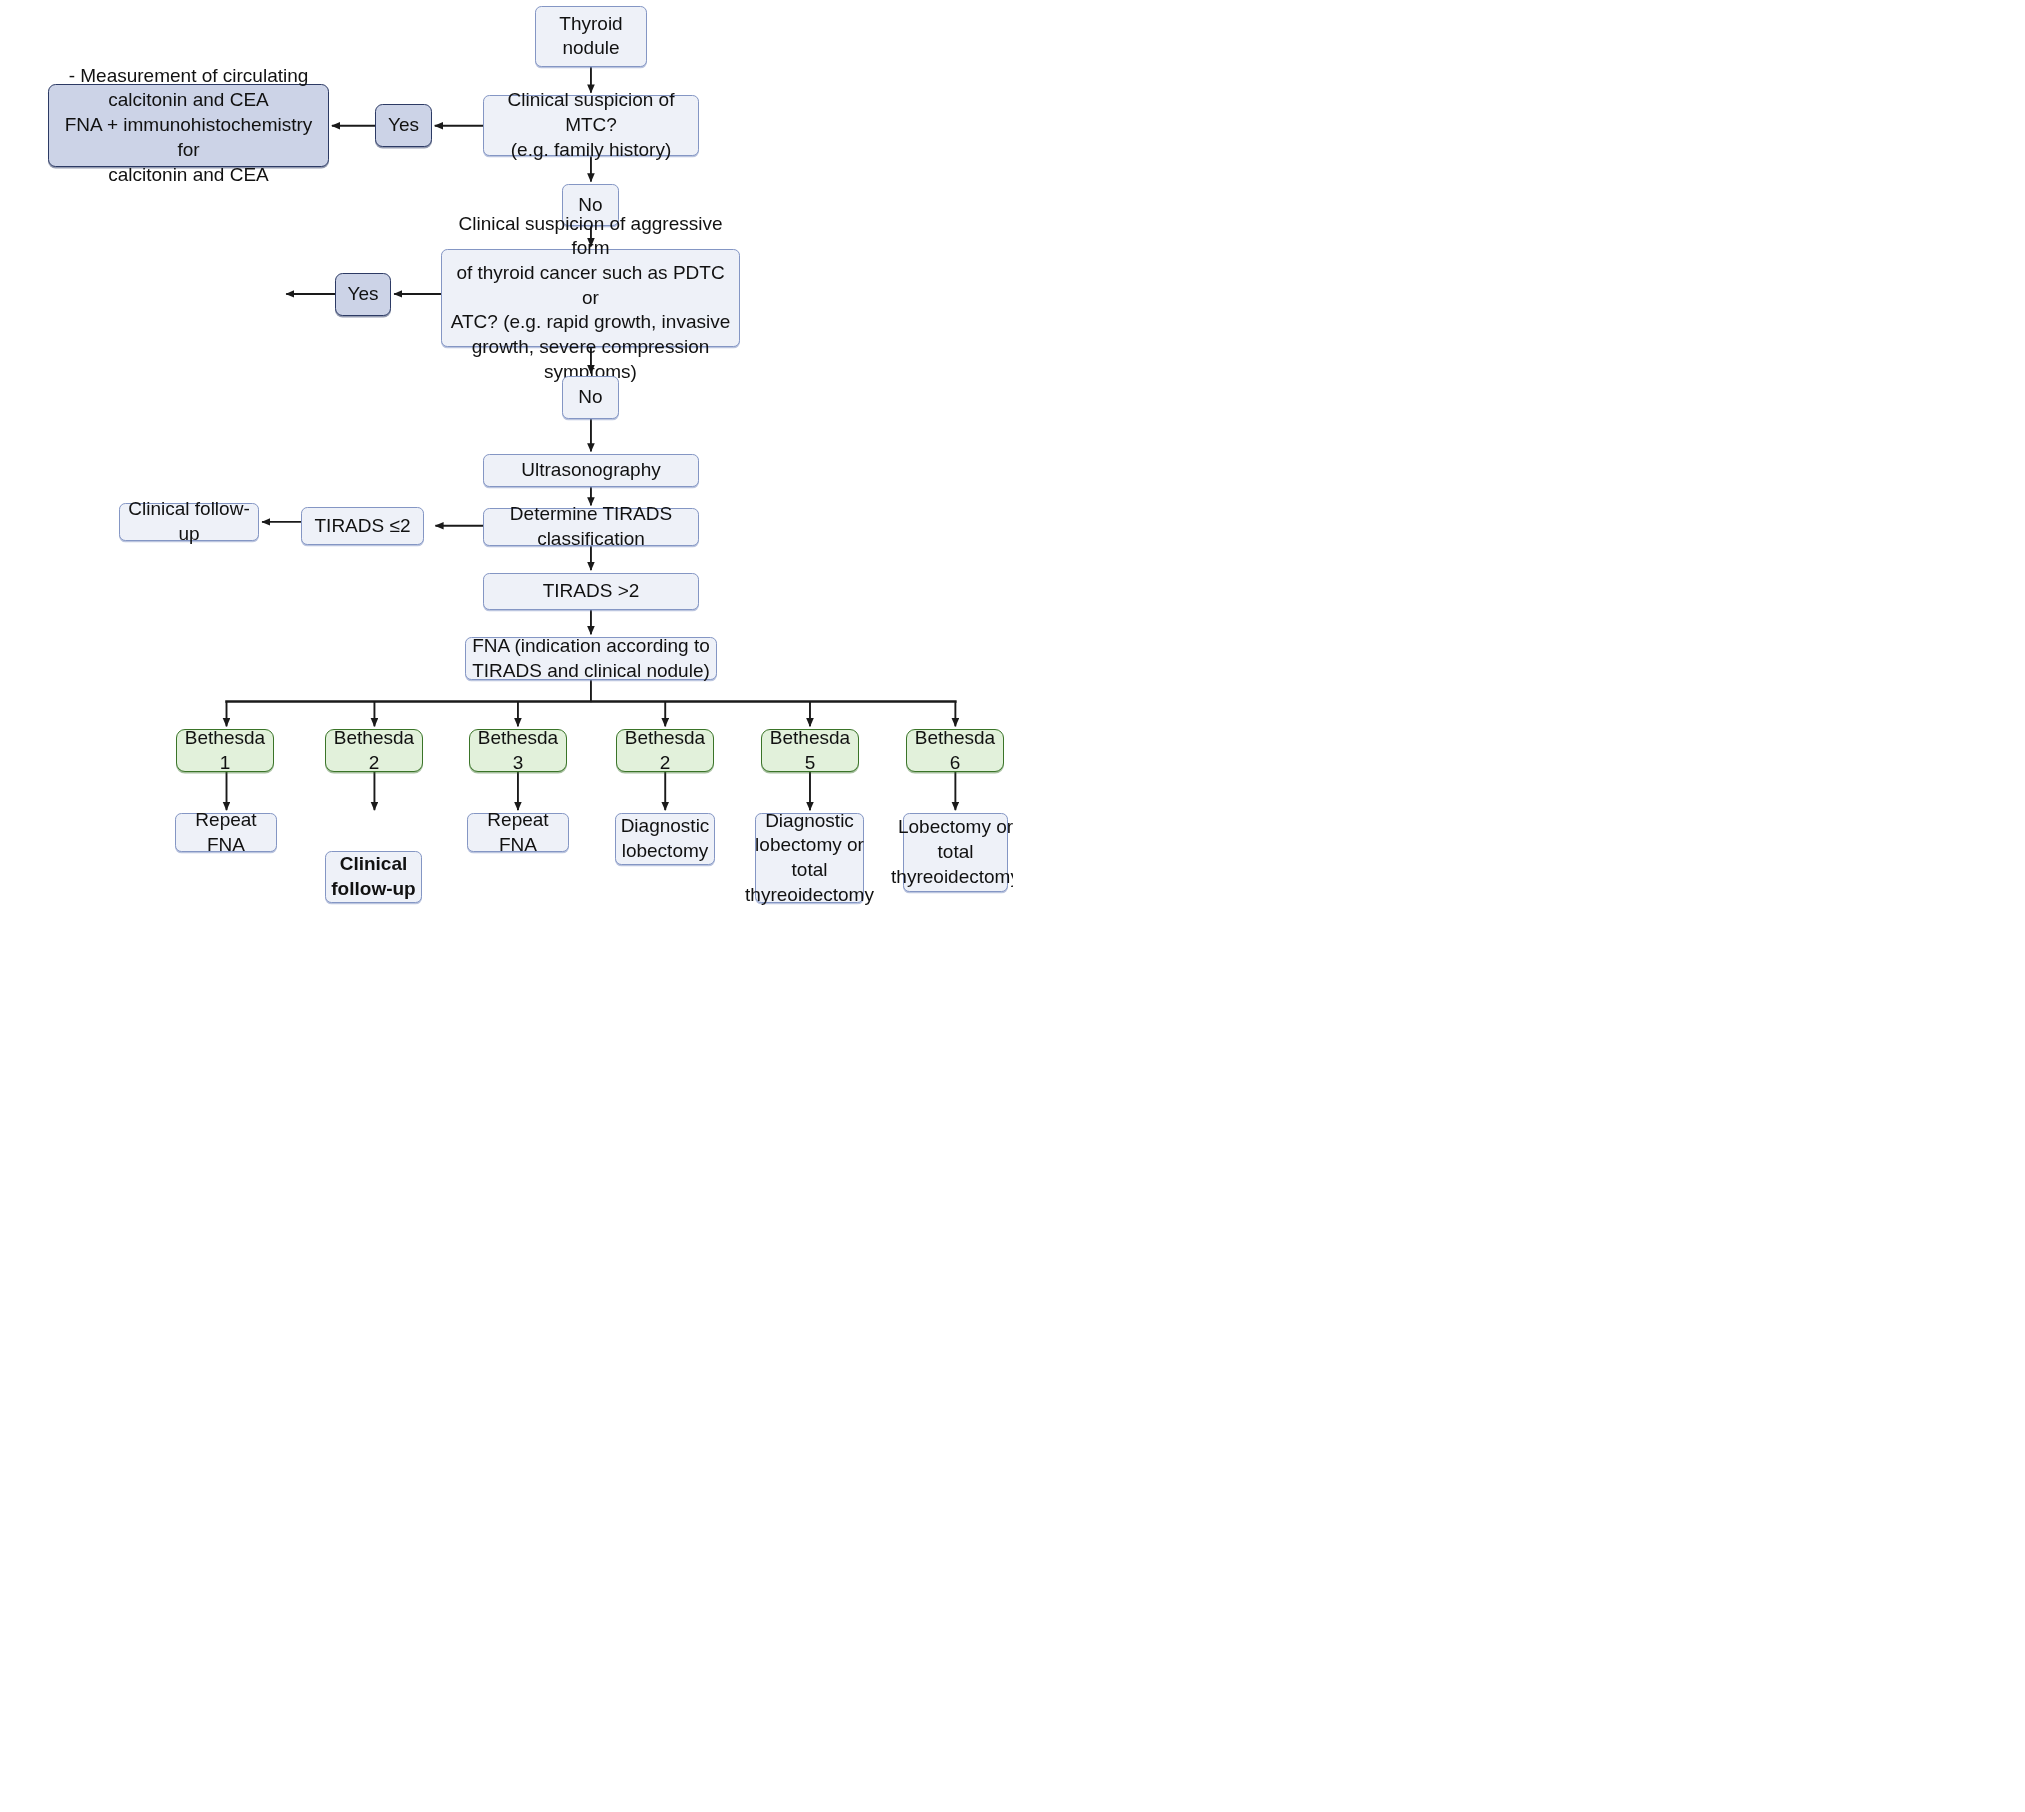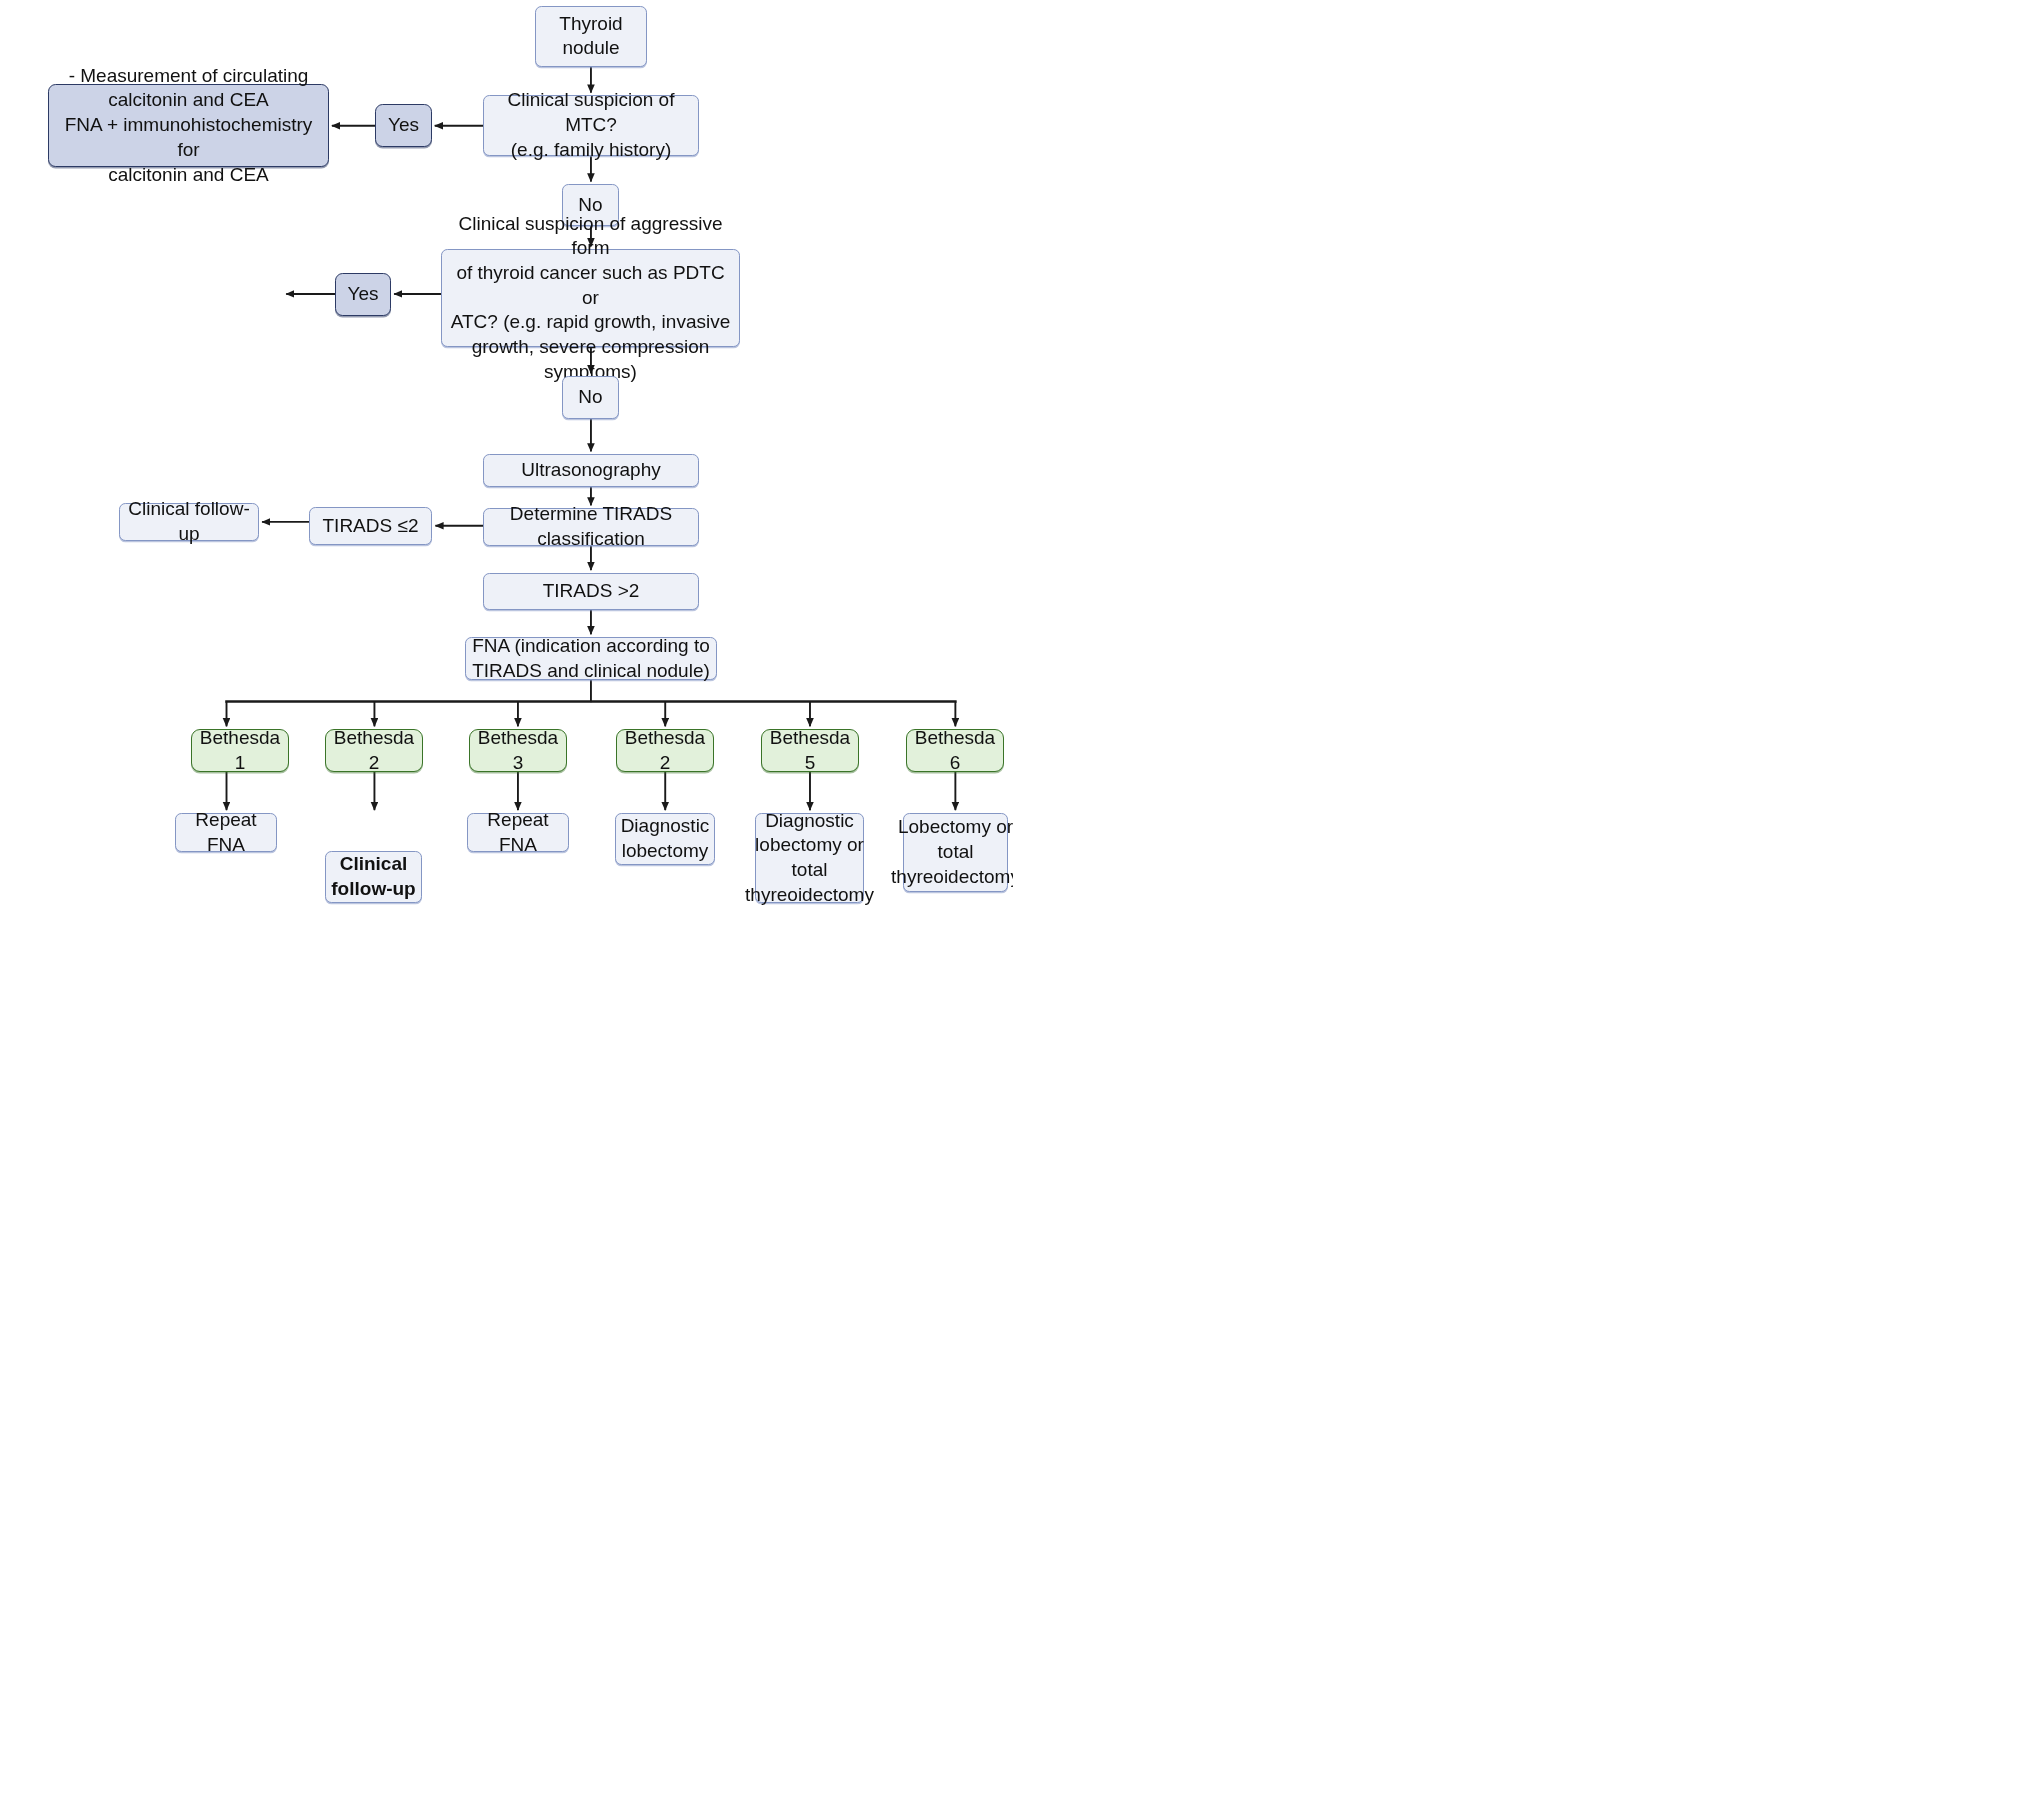--- a/index.html
+++ b/index.html
@@ -146,38 +146,38 @@
 
   <div class="node light" style="left:483px; top:454px; width:216px; height:33px;">
     <span>Ultrasonography</span>
   </div>
 
   <div class="node light" style="left:483px; top:508px; width:216px; height:38px;">
     <span>Determine TIRADS
 classification</span>
   </div>
 
-  <div class="node light" style="left:309px; top:507px; width:123px; height:38px;">
+  <div class="node light" style="left:301px; top:507px; width:123px; height:38px;">
     <span>TIRADS ≤2</span>
   </div>
 
   <div class="node light" style="left:119px; top:503px; width:140px; height:38px;">
     <span>Clinical follow-up</span>
   </div>
 
   <div class="node light" style="left:483px; top:573px; width:216px; height:37px;">
     <span>TIRADS &gt;2</span>
   </div>
 
   <div class="node light" style="left:465px; top:637px; width:252px; height:43px;">
     <span>FNA (indication according to
 TIRADS and clinical nodule)</span>
   </div>
 
-  <div class="node green" style="left:191px; top:729px; width:98px; height:43px;">
+  <div class="node green" style="left:176px; top:729px; width:98px; height:43px;">
     <span>Bethesda 1</span>
   </div>
   <div class="node green" style="left:325px; top:729px; width:98px; height:43px;">
     <span>Bethesda 2</span>
   </div>
   <div class="node green" style="left:469px; top:729px; width:98px; height:43px;">
     <span>Bethesda 3</span>
   </div>
   <div class="node green" style="left:616px; top:729px; width:98px; height:43px;">
     <span>Bethesda 2</span>

